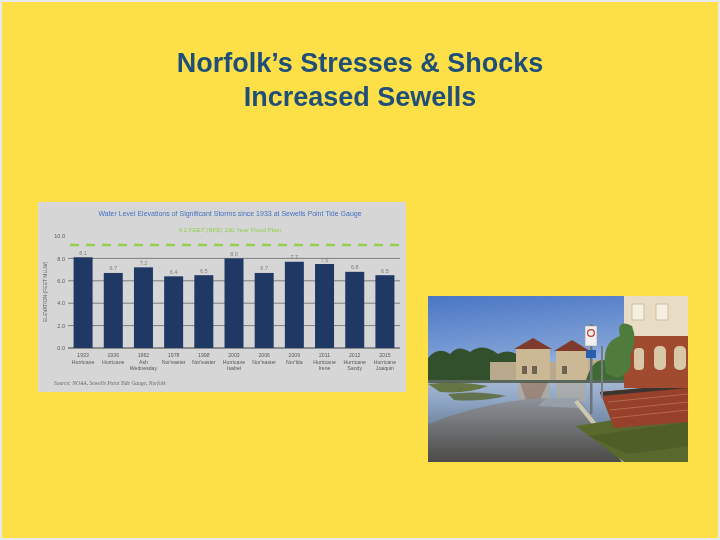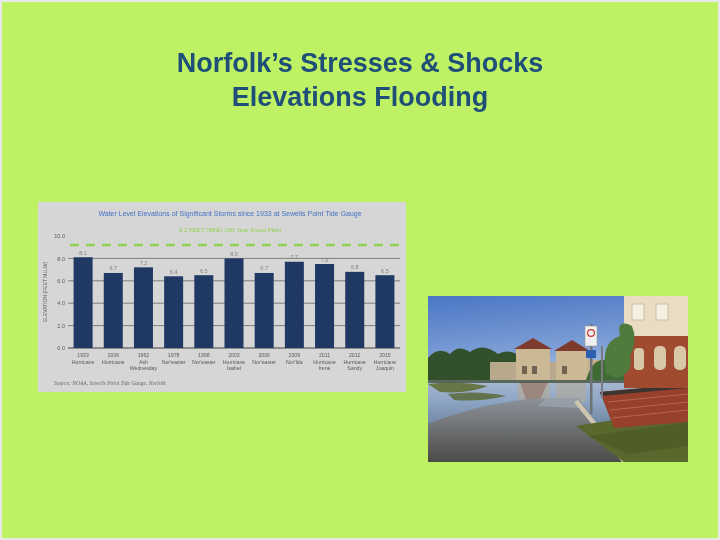--- a/index.html
+++ b/index.html
@@ -5,21 +5,21 @@
   html,body{margin:0;padding:0;}
   body{
     width:720px;height:540px;
     background:#ffffff;
     font-family:"Liberation Sans", sans-serif;
     position:relative;
     overflow:hidden;
   }
   .slide{
     position:absolute;inset:0;
-    background:#bef264;
+    background:#fde047;
     box-shadow:inset 0 0 0 2px #e9e9e9;
   }
   .slide-title{
     position:absolute;
     top:46px;left:0;right:0;
     text-align:center;
     color:#1F4E79;
     font-weight:700;
     font-size:27px;
     line-height:34px;
@@ -38,21 +38,21 @@
   }
   svg{display:block;}
 </style>
 </head>
 <body>
 
 <div class="slide">
 
   <div class="slide-title" style="color: rgb(31, 78, 121);">
     <div>Norfolk’s Stresses &amp; Shocks</div>
-    <div>Elevations Flooding</div>
+    <div>Increased Sewells</div>
   </div>
 
   <div class="chart-box">
     <svg id="chart-svg" width="368" height="190" viewBox="0 0 368 190">
         <text x="192" y="14" text-anchor="middle" font-size="7" fill="#4472C4" font-family="&quot;Liberation Sans&quot;,sans-serif">Water Level Elevations of Significant Storms since 1933 at Sewells Point Tide Gauge</text>
         <text x="192" y="30" text-anchor="middle" font-size="6.2" fill="#92D050" font-family="&quot;Liberation Sans&quot;,sans-serif">9.2 FEET (BFE) 100 Year Flood Plain</text>
         <line x1="30" y1="123.6" x2="362" y2="123.6" stroke="#595959" stroke-width="0.7"></line>
         <line x1="30" y1="101.19999999999999" x2="362" y2="101.19999999999999" stroke="#595959" stroke-width="0.7"></line>
         <line x1="30" y1="78.8" x2="362" y2="78.8" stroke="#595959" stroke-width="0.7"></line>
         <line x1="30" y1="56.39999999999999" x2="362" y2="56.39999999999999" stroke="#595959" stroke-width="0.7"></line>

